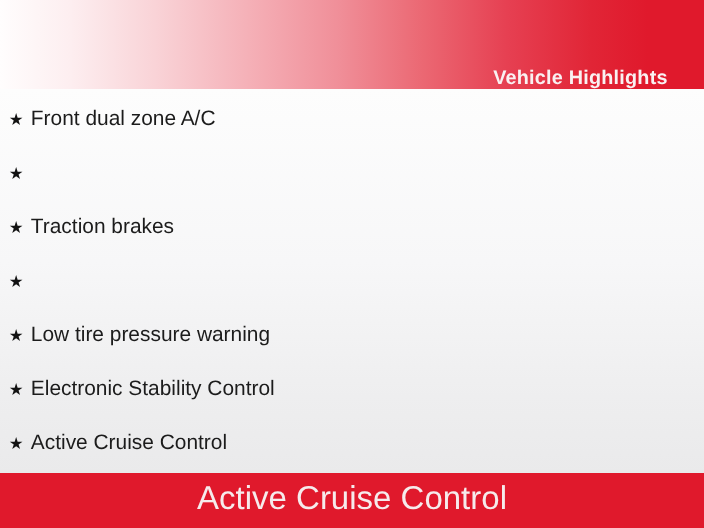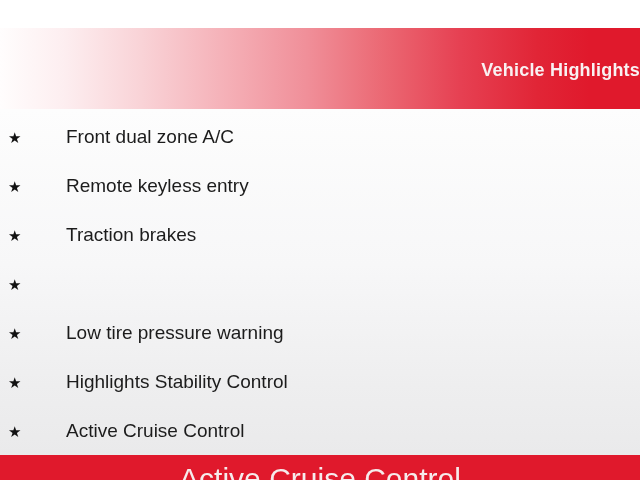--- a/index.html
+++ b/index.html
@@ -28,24 +28,24 @@
       #fdeef0 10%,
       #f9d3d7 22%,
       #f5b1b8 35%,
       #f08f99 48%,
       #eb6873 60%,
       #e64052 72%,
       #e12536 84%,
       #e0192c 92%,
       #e0192c 100%);
     display: flex;
-    align-items: center;
+    align-items: flex-end;
     justify-content: flex-end;
+    padding-right: 33px;
     box-sizing: border-box;
-    margin-top: 28px;
   }
   .top-banner .banner-title {
     color: #f9f1f2;
     font-size: 18px;
     font-weight: bold;
     letter-spacing: 0.2px;
     padding-top: 4px;
   }
   
   .features {
@@ -63,21 +63,20 @@
     width: 20px;
     flex: 0 0 20px;
     font-size: 15px;
     line-height: 1;
     color: #121212;
     padding-top: 1px;
   }
   .feature-row .label {
     font-size: 19px;
     color: #1c1c1c;
-    margin-left: 38px;
   }
   
   .bottom-banner {
     height: 50px;
     flex: 0 0 50px;
     background: #e0192c;
     display: flex;
     align-items: center;
     justify-content: center;
   }
@@ -97,36 +96,35 @@
     <span class="banner-title">Vehicle Highlights</span>
   </div>
 
   <div class="features">
     <div class="feature-row">
       <span class="star">★</span>
       <span class="label">Front dual zone A/C</span>
     </div>
     <div class="feature-row">
       <span class="star">★</span>
-      <span class="label">Remote keyless entry</span>
     </div>
     <div class="feature-row">
       <span class="star">★</span>
       <span class="label">Traction brakes</span>
     </div>
     <div class="feature-row">
       <span class="star">★</span>
     </div>
     <div class="feature-row">
       <span class="star">★</span>
       <span class="label">Low tire pressure warning</span>
     </div>
     <div class="feature-row">
       <span class="star">★</span>
-      <span class="label">Highlights Stability Control</span>
+      <span class="label">Electronic Stability Control</span>
     </div>
     <div class="feature-row">
       <span class="star">★</span>
       <span class="label">Active Cruise Control</span>
     </div>
   </div>
 
   <div class="bottom-banner">
     <span class="footer-title">Active Cruise Control</span>
   </div>

